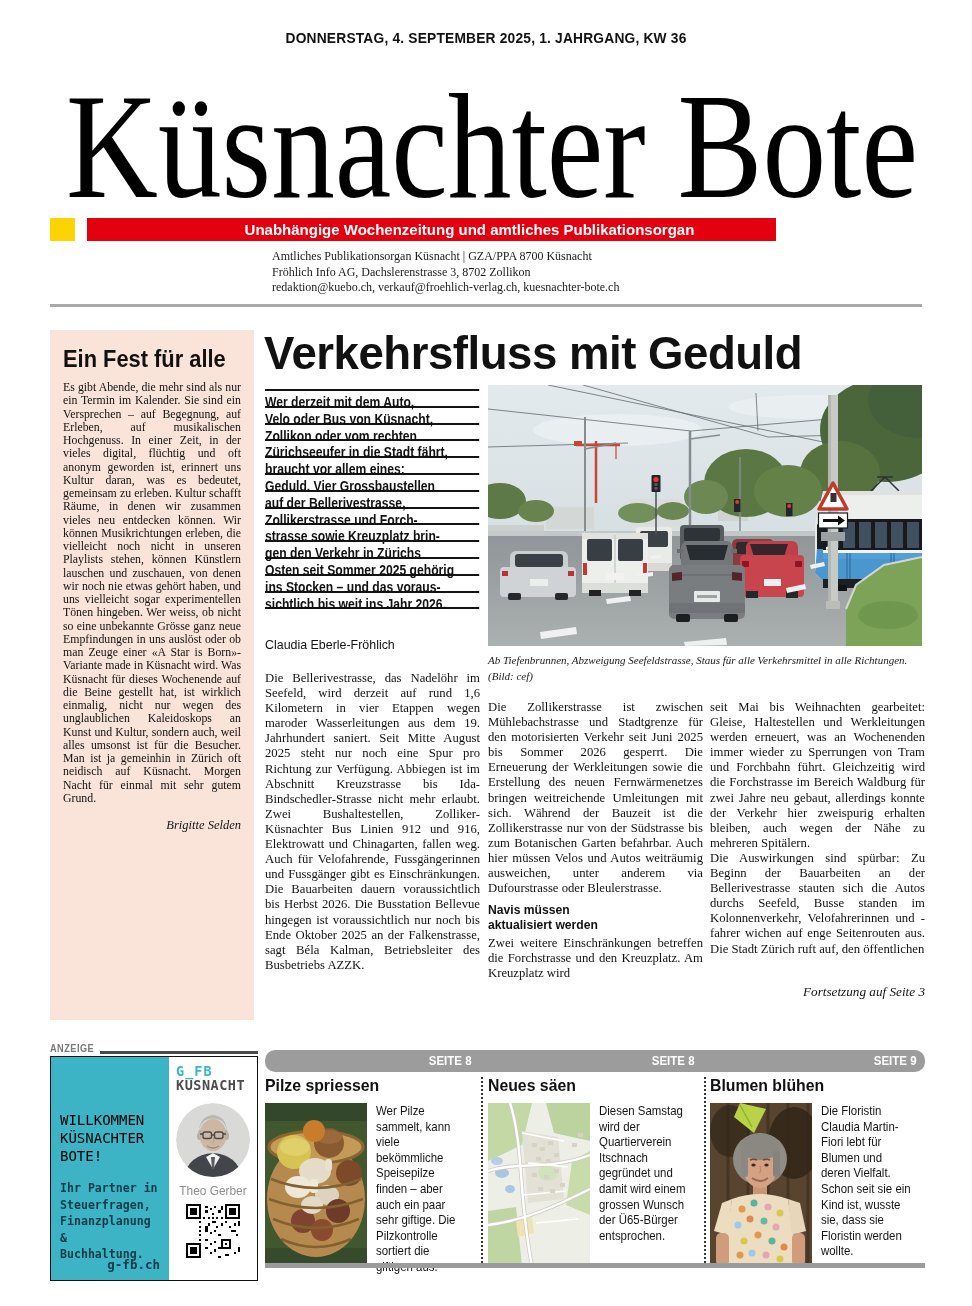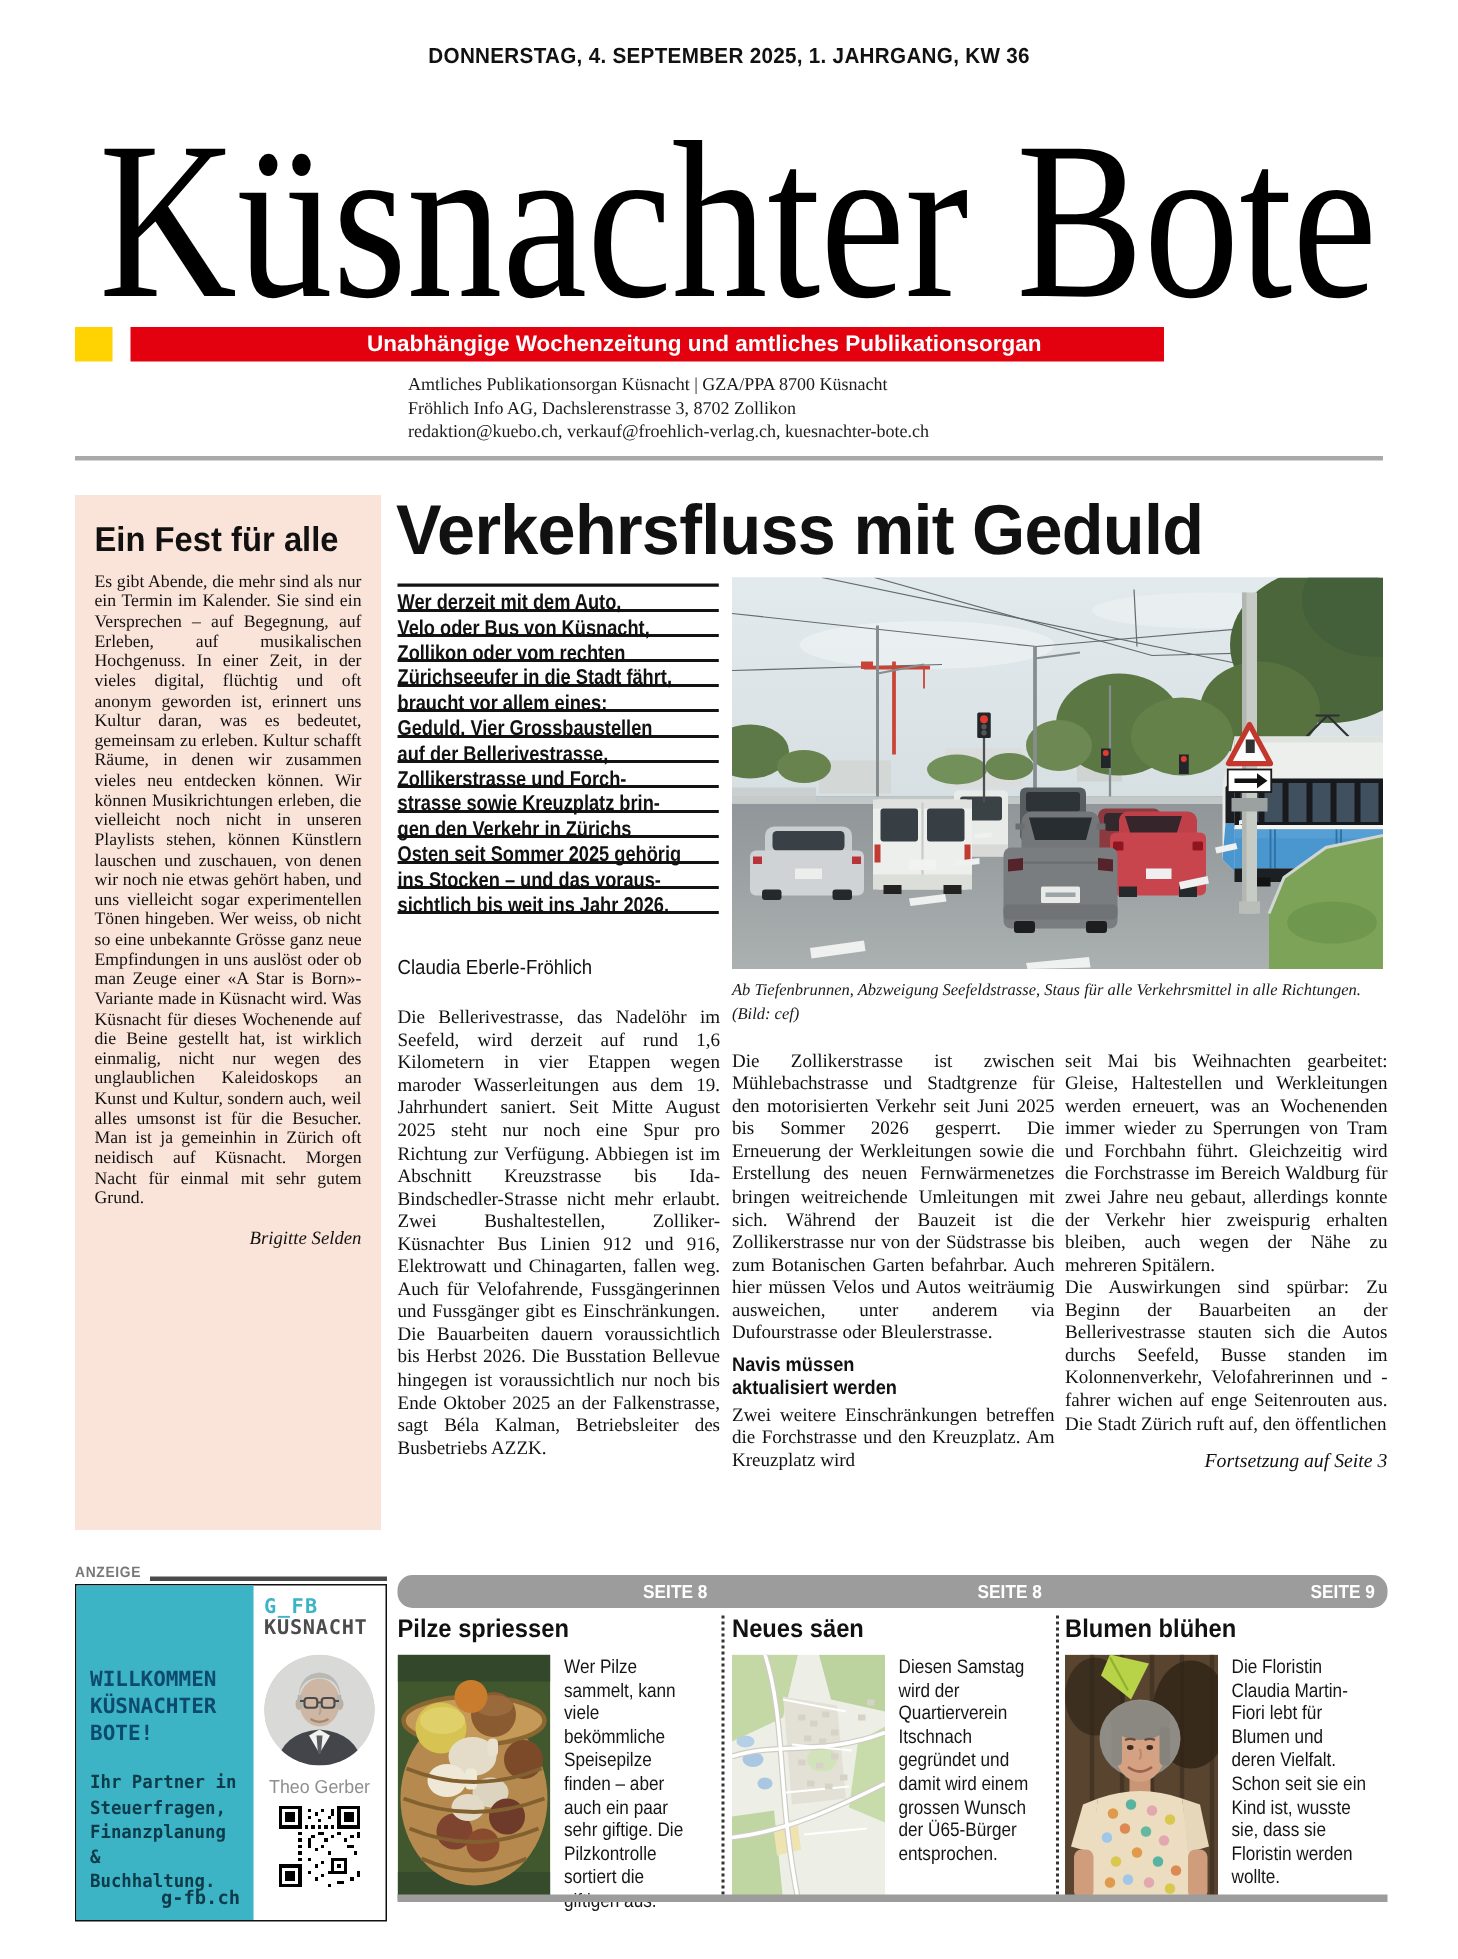--- a/index.html
+++ b/index.html
@@ -33,30 +33,30 @@
         background:repeating-linear-gradient(to bottom,transparent 0,transparent 14.8px,#131313 14.8px,#131313 16.8px);
         background-origin:padding-box;}
   .byline{top:637px;left:265px;font-size:13.5px;transform:scaleX(.92);transform-origin:0 0;white-space:nowrap;}
   .photo{top:385px;left:488px;width:434px;height:261px;overflow:hidden;background:#d8dee1;}
   .caption{top:652px;left:488px;width:434px;font-family:"Liberation Serif",serif;font-style:italic;font-size:11px;line-height:16.4px;color:#1a1a1a;}
   .col{width:215px;font-size:12.7px;line-height:15.1px;}
   .col1{top:671px;left:265px;}
   .col2{top:700px;left:488px;}
   .col3{top:700px;left:710px;}
   .subhead{font-family:"Liberation Sans",sans-serif;font-weight:700;font-size:13.2px;line-height:14.8px;margin:7px 0 3px;transform:scaleX(.92);transform-origin:0 0;text-align:left;}
-  .continuation{margin-top:9px;text-align:right;font-style:italic;font-size:13.2px;}
+  .continuation{margin-top:27px;text-align:right;font-style:italic;font-size:13.2px;}
 
   
   .anzeige-row{top:1043px;left:50px;width:208px;display:flex;align-items:flex-end;}
   .anzeige-label{font-size:10px;font-weight:700;color:#777;letter-spacing:.5px;transform:scaleX(.92);transform-origin:0 50%;}
   .anzeige-line{flex:1;height:3px;background:#4a4a4a;margin-left:2px;}
   .adbox{top:1056px;left:50px;width:208px;height:225px;border:1.5px solid #101010;box-sizing:border-box;display:flex;
          font-family:"DejaVu Sans Mono","Liberation Mono",monospace;}
   .ad-teal{width:118px;background:#3CB4C6;position:relative;box-sizing:border-box;padding:10px 9px;}
-  .ad-head{margin-top:44px;color:#0c4a6e;font-weight:700;font-size:14px;line-height:18px;}
+  .ad-head{margin-top:44px;color:#000000;font-weight:400;font-size:14px;line-height:18px;}
   .ad-body{margin-top:15px;color:#0d3b49;font-weight:700;font-size:12.2px;line-height:16.5px;transform:scaleX(.95);transform-origin:0 0;width:105%;}
   .ad-url{position:absolute;bottom:8px;right:9px;color:#0d3b49;font-weight:700;font-size:12.5px;margin-top:48px;}
   .ad-white{flex:1;position:relative;box-sizing:border-box;padding:7px 7px;text-align:center;}
   .ad-logo-top{color:#3CB4C6;font-weight:700;font-size:13.5px;line-height:14px;text-align:left;letter-spacing:1px;}
   .ad-logo-bottom{color:#4c4c4c;font-weight:700;font-size:13.5px;line-height:15px;text-align:left;letter-spacing:.5px;}
   .ad-avatar{margin-top:10px;}
   .ad-name{margin-top:3px;color:#8e8e8e;font-size:12.5px;font-family:"Liberation Sans",sans-serif;transform:scaleX(.95);transform-origin:center;}
   .ad-qr{margin-top:6px;}
 
   

